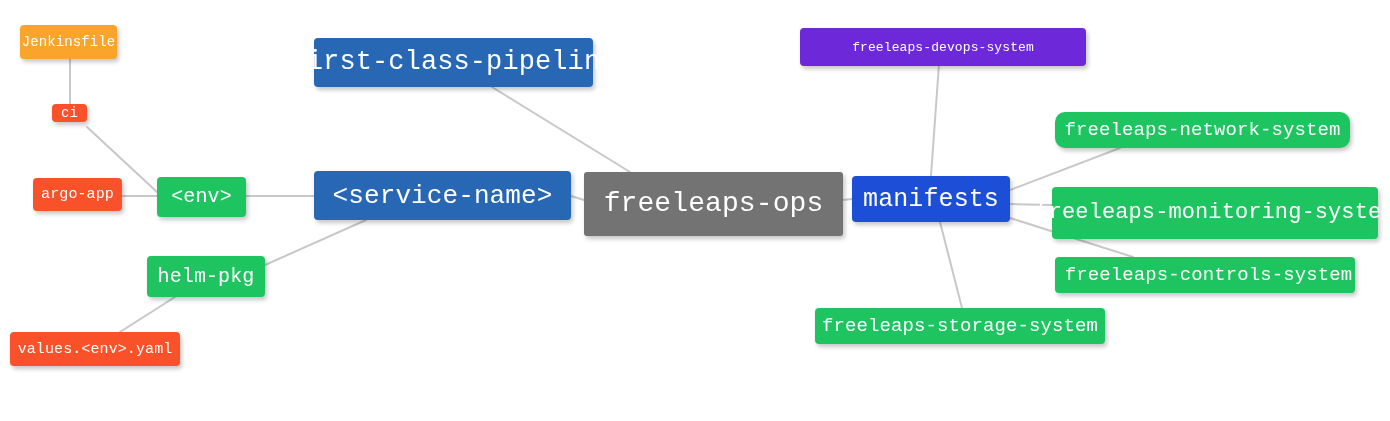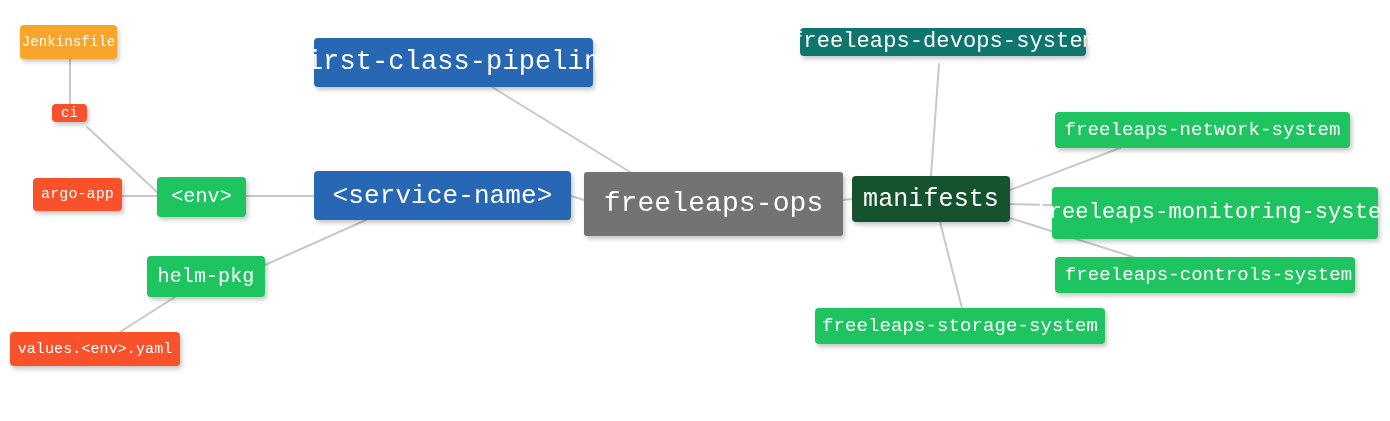--- a/index.html
+++ b/index.html
@@ -85,27 +85,27 @@
       </div>
       <div class="node" style="left: 314px; top: 38px; width: 279px; height: 49px; background: rgb(39, 103, 180); font-size: 27px;">
         <span class="n-label">first-class-pipeline</span>
       </div>
       <div class="node" style="left: 314px; top: 171px; width: 257px; height: 49px; background: rgb(39, 103, 180); font-size: 26px;">
         <span class="n-label">&lt;service-name&gt;</span>
       </div>
       <div class="node root" style="left: 584px; top: 172px; width: 259px; height: 64px; background: #737373; font-size: 28px;">
         <span class="n-label">freeleaps-ops</span>
       </div>
-      <div class="node" style="left: 852px; top: 176px; width: 158px; height: 46px; background: #14532d; font-size: 25px;">
+      <div class="node" style="left: 852px; top: 176px; width: 158px; height: 46px; background: #1d4ed8; font-size: 25px;">
         <span class="n-label">manifests</span>
       </div>
-      <div class="node" style="left: 800px; top: 28px; width: 286px; height: 28px; background: #0f766e; font-size: 22px;">
+      <div class="node" style="left: 800px; top: 28px; width: 286px; height: 38px; background: #6d28d9; font-size: 13px;">
         <span class="n-label">freeleaps-devops-system</span>
       </div>
-      <div class="node" style="left: 1055px; top: 112px; width: 295px; height: 36px; background: rgb(30, 196, 95); font-size: 19px;">
+      <div class="node" style="left: 1055px; top: 112px; width: 295px; height: 36px; background: rgb(30, 196, 95); font-size: 19px; border-radius: 10px;">
         <span class="n-label">freeleaps-network-system</span>
       </div>
       <div class="node" style="left: 1052px; top: 187px; width: 326px; height: 52px; background: rgb(30, 196, 95); font-size: 22px;">
         <span class="n-label">freeleaps-monitoring-system</span>
       </div>
       <div class="node" style="left: 1055px; top: 257px; width: 300px; height: 36px; background: rgb(30, 196, 95); font-size: 19px; padding-left: 19px;">
         <span class="n-label">freeleaps-controls-system</span>
       </div>
       <div class="node" style="left: 815px; top: 308px; width: 290px; height: 36px; background: rgb(30, 196, 95); font-size: 19px;">
         <span class="n-label">freeleaps-storage-system</span>

